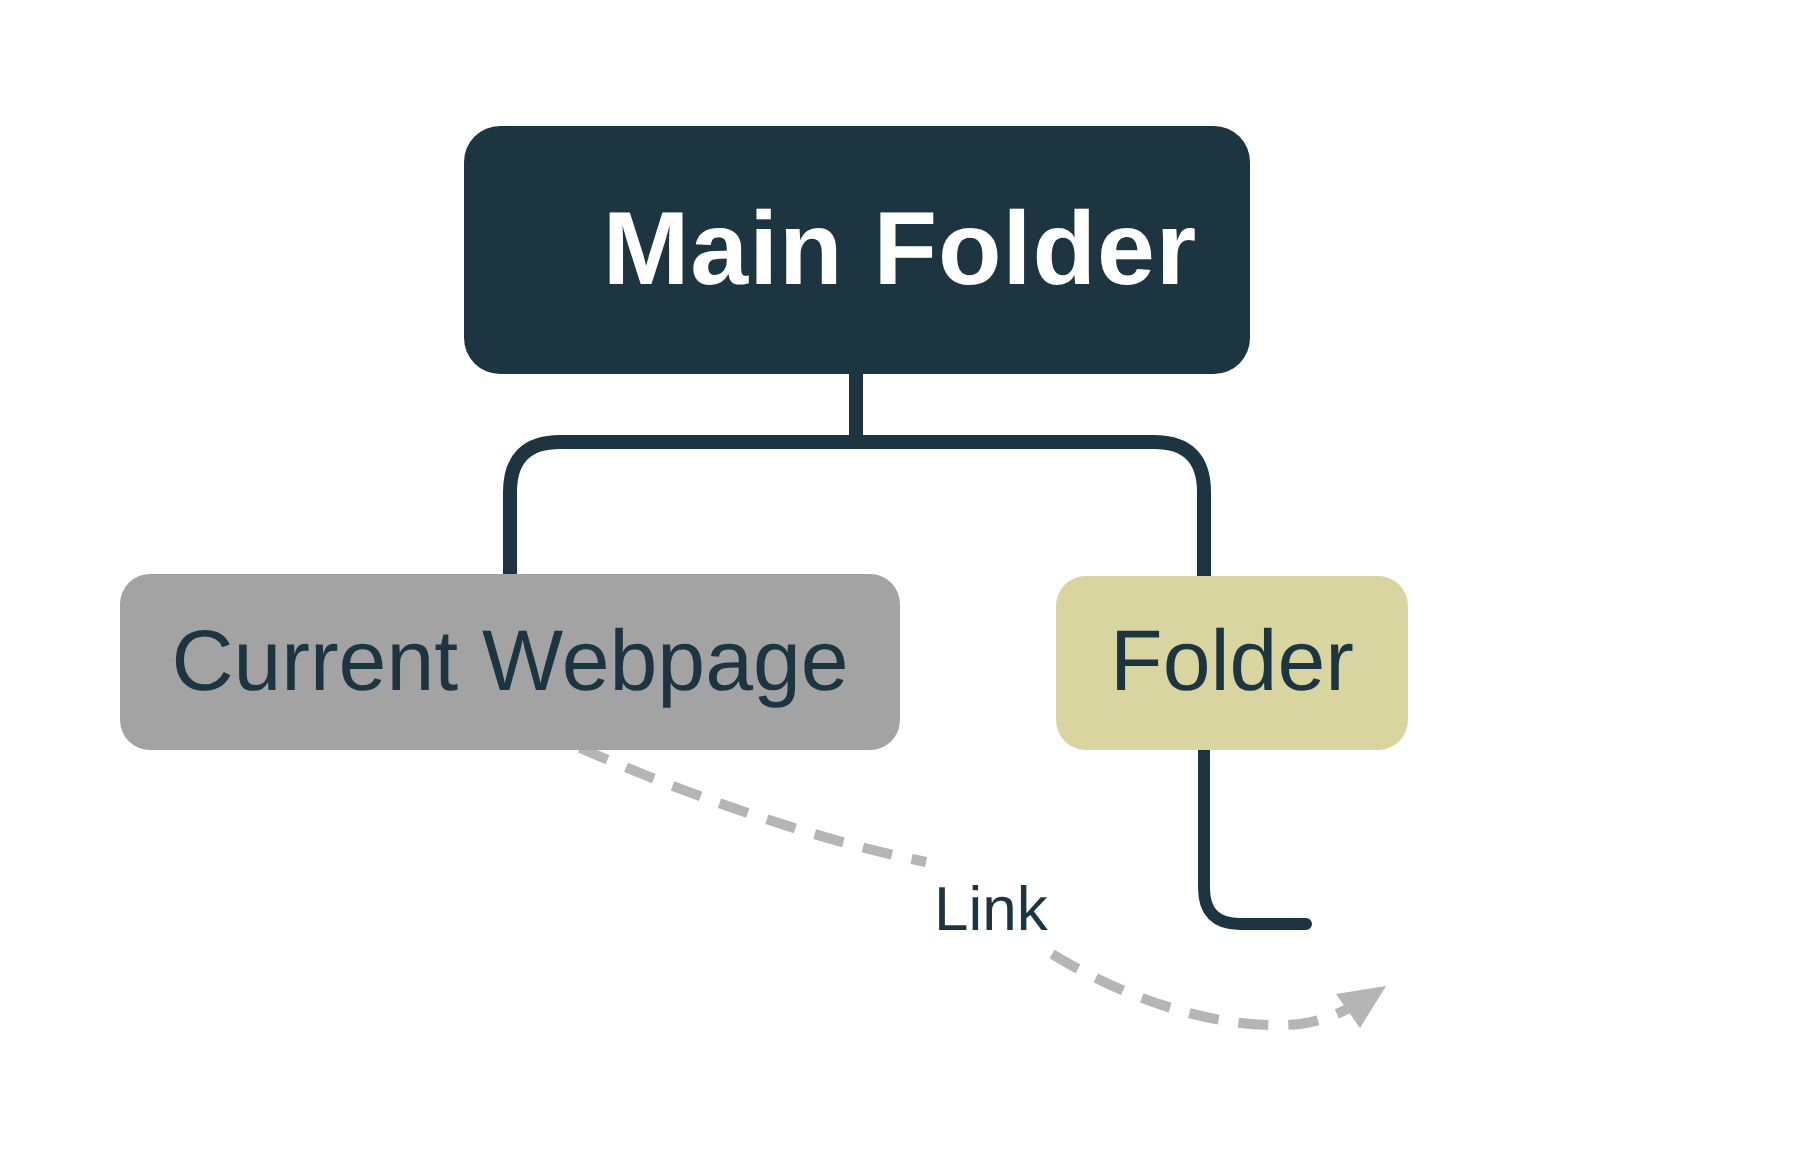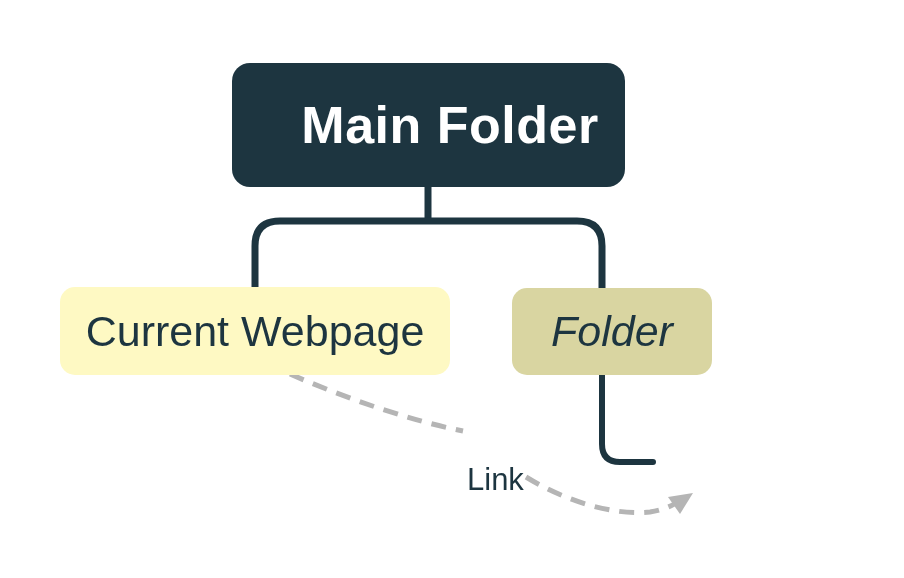--- a/index.html
+++ b/index.html
@@ -45,33 +45,32 @@
     font-size: 43px;
     font-weight: 400;
   }
   .node-current-webpage {
     left: 60px;
     top: 287px;
     width: 390px;
     height: 88px;
   }
   .node-folder {
-    left: 512px;
+    left: 528px;
     top: 288px;
-    width: 200px;
+    width: 176px;
     height: 87px;
-    font-style: italic;
   }
   .float-label {
     position: absolute;
     white-space: nowrap;
   }
   .link-label {
     left: 467px;
-    top: 462px;
+    top: 437px;
     font-size: 31px;
   }
   .image-label {
     left: 666px;
     top: 440px;
     font-size: 35px;
   }
 </style>
 </head>
 <body>
@@ -90,21 +89,21 @@
 
     <path d="M526,477 C562,499 610,516 650,512 C664,510 673,505 682,500" fill="none" stroke-width="5" stroke-dasharray="15 10" stroke="#b5b5b5"></path>
 
     <polygon points="693,493 680,514 668,497" fill="#b5b5b5"></polygon>
   </svg>
 
   <div class="node node-dark" style="background: rgb(29, 53, 64); color: rgb(255, 255, 255);">
     <span>Main Folder</span>
   </div>
 
-  <div class="node node-light node-current-webpage" style="background: #fef9c3; color: rgb(29, 53, 64);">
+  <div class="node node-light node-current-webpage" style="background: #a3a3a3; color: rgb(29, 53, 64);">
     <span>Current Webpage</span>
   </div>
 
   <div class="node node-light node-folder" style="background: rgb(217, 213, 161); color: rgb(29, 53, 64);">
     <span>Folder</span>
   </div>
 
   <div class="float-label link-label" style="color: rgb(29, 53, 64);">Link</div>
 
 

